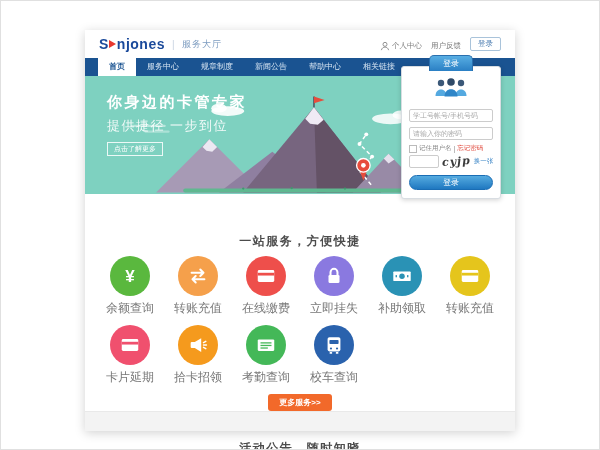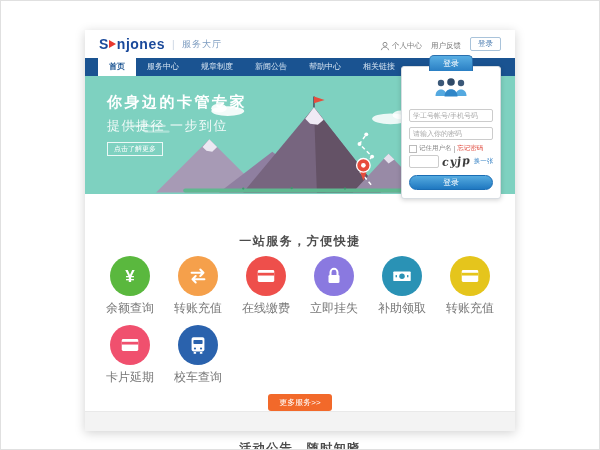--- a/index.html
+++ b/index.html
@@ -57,21 +57,21 @@
   
   .services{text-align:center;padding-top:6px;}
   .sec-title{font-size:12px;color:#4c4c4c;font-weight:bold;letter-spacing:1.5px;line-height:14px;margin-top:34px;}
   .svc-grid{width:408px;margin:8px auto 0;display:grid;grid-template-columns:repeat(6,1fr);row-gap:8px;}
   .svc{cursor:pointer;}
   .circle{width:40px;height:40px;border-radius:50%;margin:0 auto;display:flex;
           align-items:center;justify-content:center;}
   .svc-label{font-size:12px;color:#777;margin-top:4px;}
   .glyph{color:#fff;font-size:17px;font-weight:bold;line-height:1;}
   .more-btn{display:inline-block;margin-top:8px;background:#f2692a;color:#fff;font-size:8px;
-            padding:3px 11px;border-radius:3px;border:none;cursor:pointer;}
+            padding:3px 11px;border-radius:3px;border:none;cursor:pointer;font-weight:bold;}
   
   .ann-title{margin-top:24px;text-align:center;}
   .panels{display:flex;padding:0 15px;gap:12px;margin-top:8px;}
   .panel{flex:1;border-bottom:1px solid #e6e6e6;height:18px;display:flex;align-items:flex-end;}
   .ribbon{height:16px;line-height:16px;padding:0 10px;color:#fff;font-size:7.5px;margin-bottom:-1px;
           clip-path:polygon(0 0,100% 0,95% 50%,100% 100%,0 100%,5% 50%);cursor:pointer;}
   .ribbon.red{background:#d43a30;}
   .ribbon.green{background:#2fae3d;}
   .tab2{font-size:7.5px;color:#999;margin-left:12px;padding-bottom:3px;cursor:pointer;}
   .more-link{margin-left:auto;font-size:7px;color:#aaa;text-decoration:none;padding-bottom:3px;}
@@ -251,22 +251,42 @@
       <div class="svc">
         <div class="circle" style="background: rgb(240, 80, 110);">
           <svg width="22" height="22" viewBox="0 0 24 24">
             <rect x="3" y="5.5" width="18" height="13" rx="1.5" fill="#fff"></rect>
             <rect class="stripe" x="3" y="8.5" width="18" height="3" fill="#f0506e"></rect>
           </svg>
         </div>
         <div class="svc-label">卡片延期</div>
       </div>
 
-
-
+      <div class="svc">
+        <div class="circle" style="background: rgb(245, 154, 29);">
+          <svg width="22" height="22" viewBox="0 0 24 24">
+            <path d="M15.5 4.5v15l-7-4.2H5.2A1.2 1.2 0 0 1 4 14.1V9.9a1.2 1.2 0 0 1 1.2-1.2h3.3z" fill="#fff"></path>
+            <path d="M18 9.5l2.5-1.5M18 14.5l2.5 1.5M18 12h3.2" stroke="#fff" stroke-width="1.6" stroke-linecap="round"></path>
+          </svg>
+        </div>
+        <div class="svc-label">拾卡招领</div>
+      </div>
+
+
+      <div class="svc">
+        <div class="circle" style="background: rgb(68, 184, 88);">
+          <svg width="22" height="22" viewBox="0 0 24 24">
+            <rect x="3" y="6" width="18" height="12.5" rx="1.2" fill="#fff"></rect>
+            <rect class="stripe" x="6" y="9" width="12" height="1.4" fill="#44b858"></rect>
+            <rect class="stripe" x="6" y="11.8" width="12" height="1.4" fill="#44b858"></rect>
+            <rect class="stripe" x="6" y="14.6" width="8" height="1.4" fill="#44b858"></rect>
+          </svg>
+        </div>
+        <div class="svc-label">考勤查询</div>
+      </div>
 
       <div class="svc">
         <div class="circle" style="background: rgb(42, 98, 173);">
           <svg width="22" height="22" viewBox="0 0 24 24">
             <rect x="5" y="3.5" width="14" height="15.5" rx="2" fill="#fff"></rect>
             <rect class="stripe" x="7" y="6.5" width="10" height="4.5" rx=".8" fill="#2a62ad"></rect>
             <circle class="stripe" cx="8.7" cy="15.8" r="1.2" fill="#2a62ad"></circle>
             <circle class="stripe" cx="15.3" cy="15.8" r="1.2" fill="#2a62ad"></circle>
             <rect x="7.2" y="19.6" width="2.8" height="2" rx=".6" fill="#fff"></rect>
             <rect x="14" y="19.6" width="2.8" height="2" rx=".6" fill="#fff"></rect>

